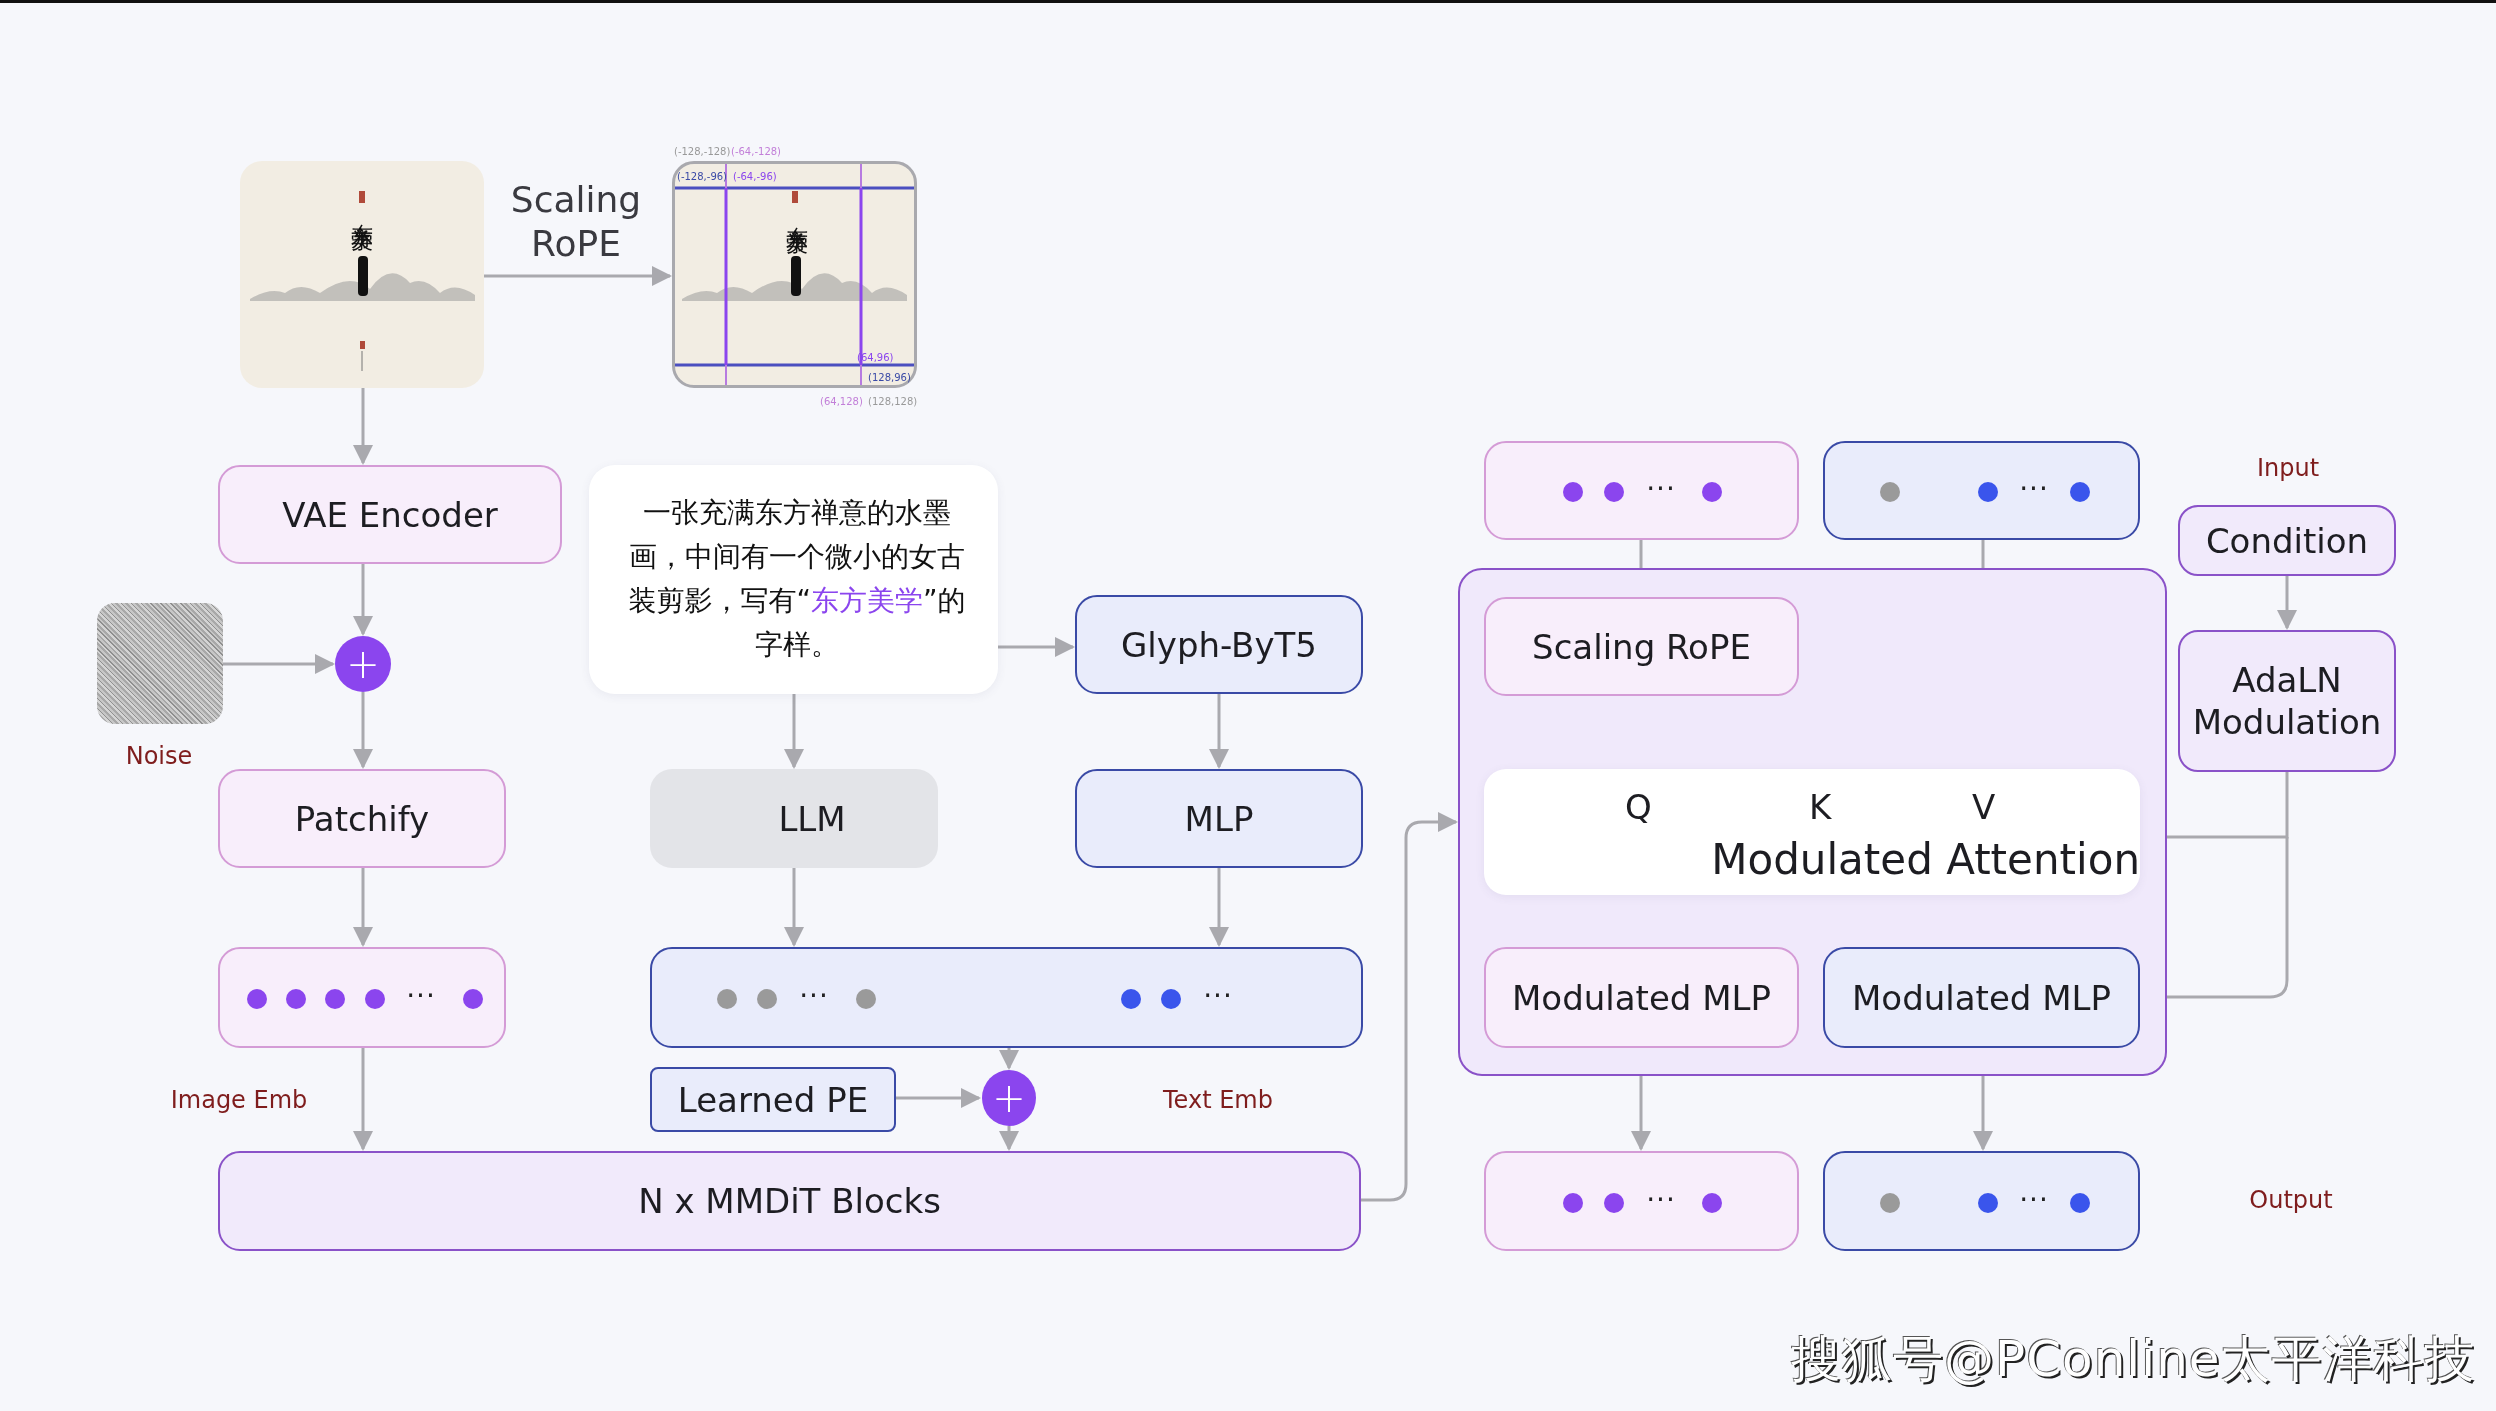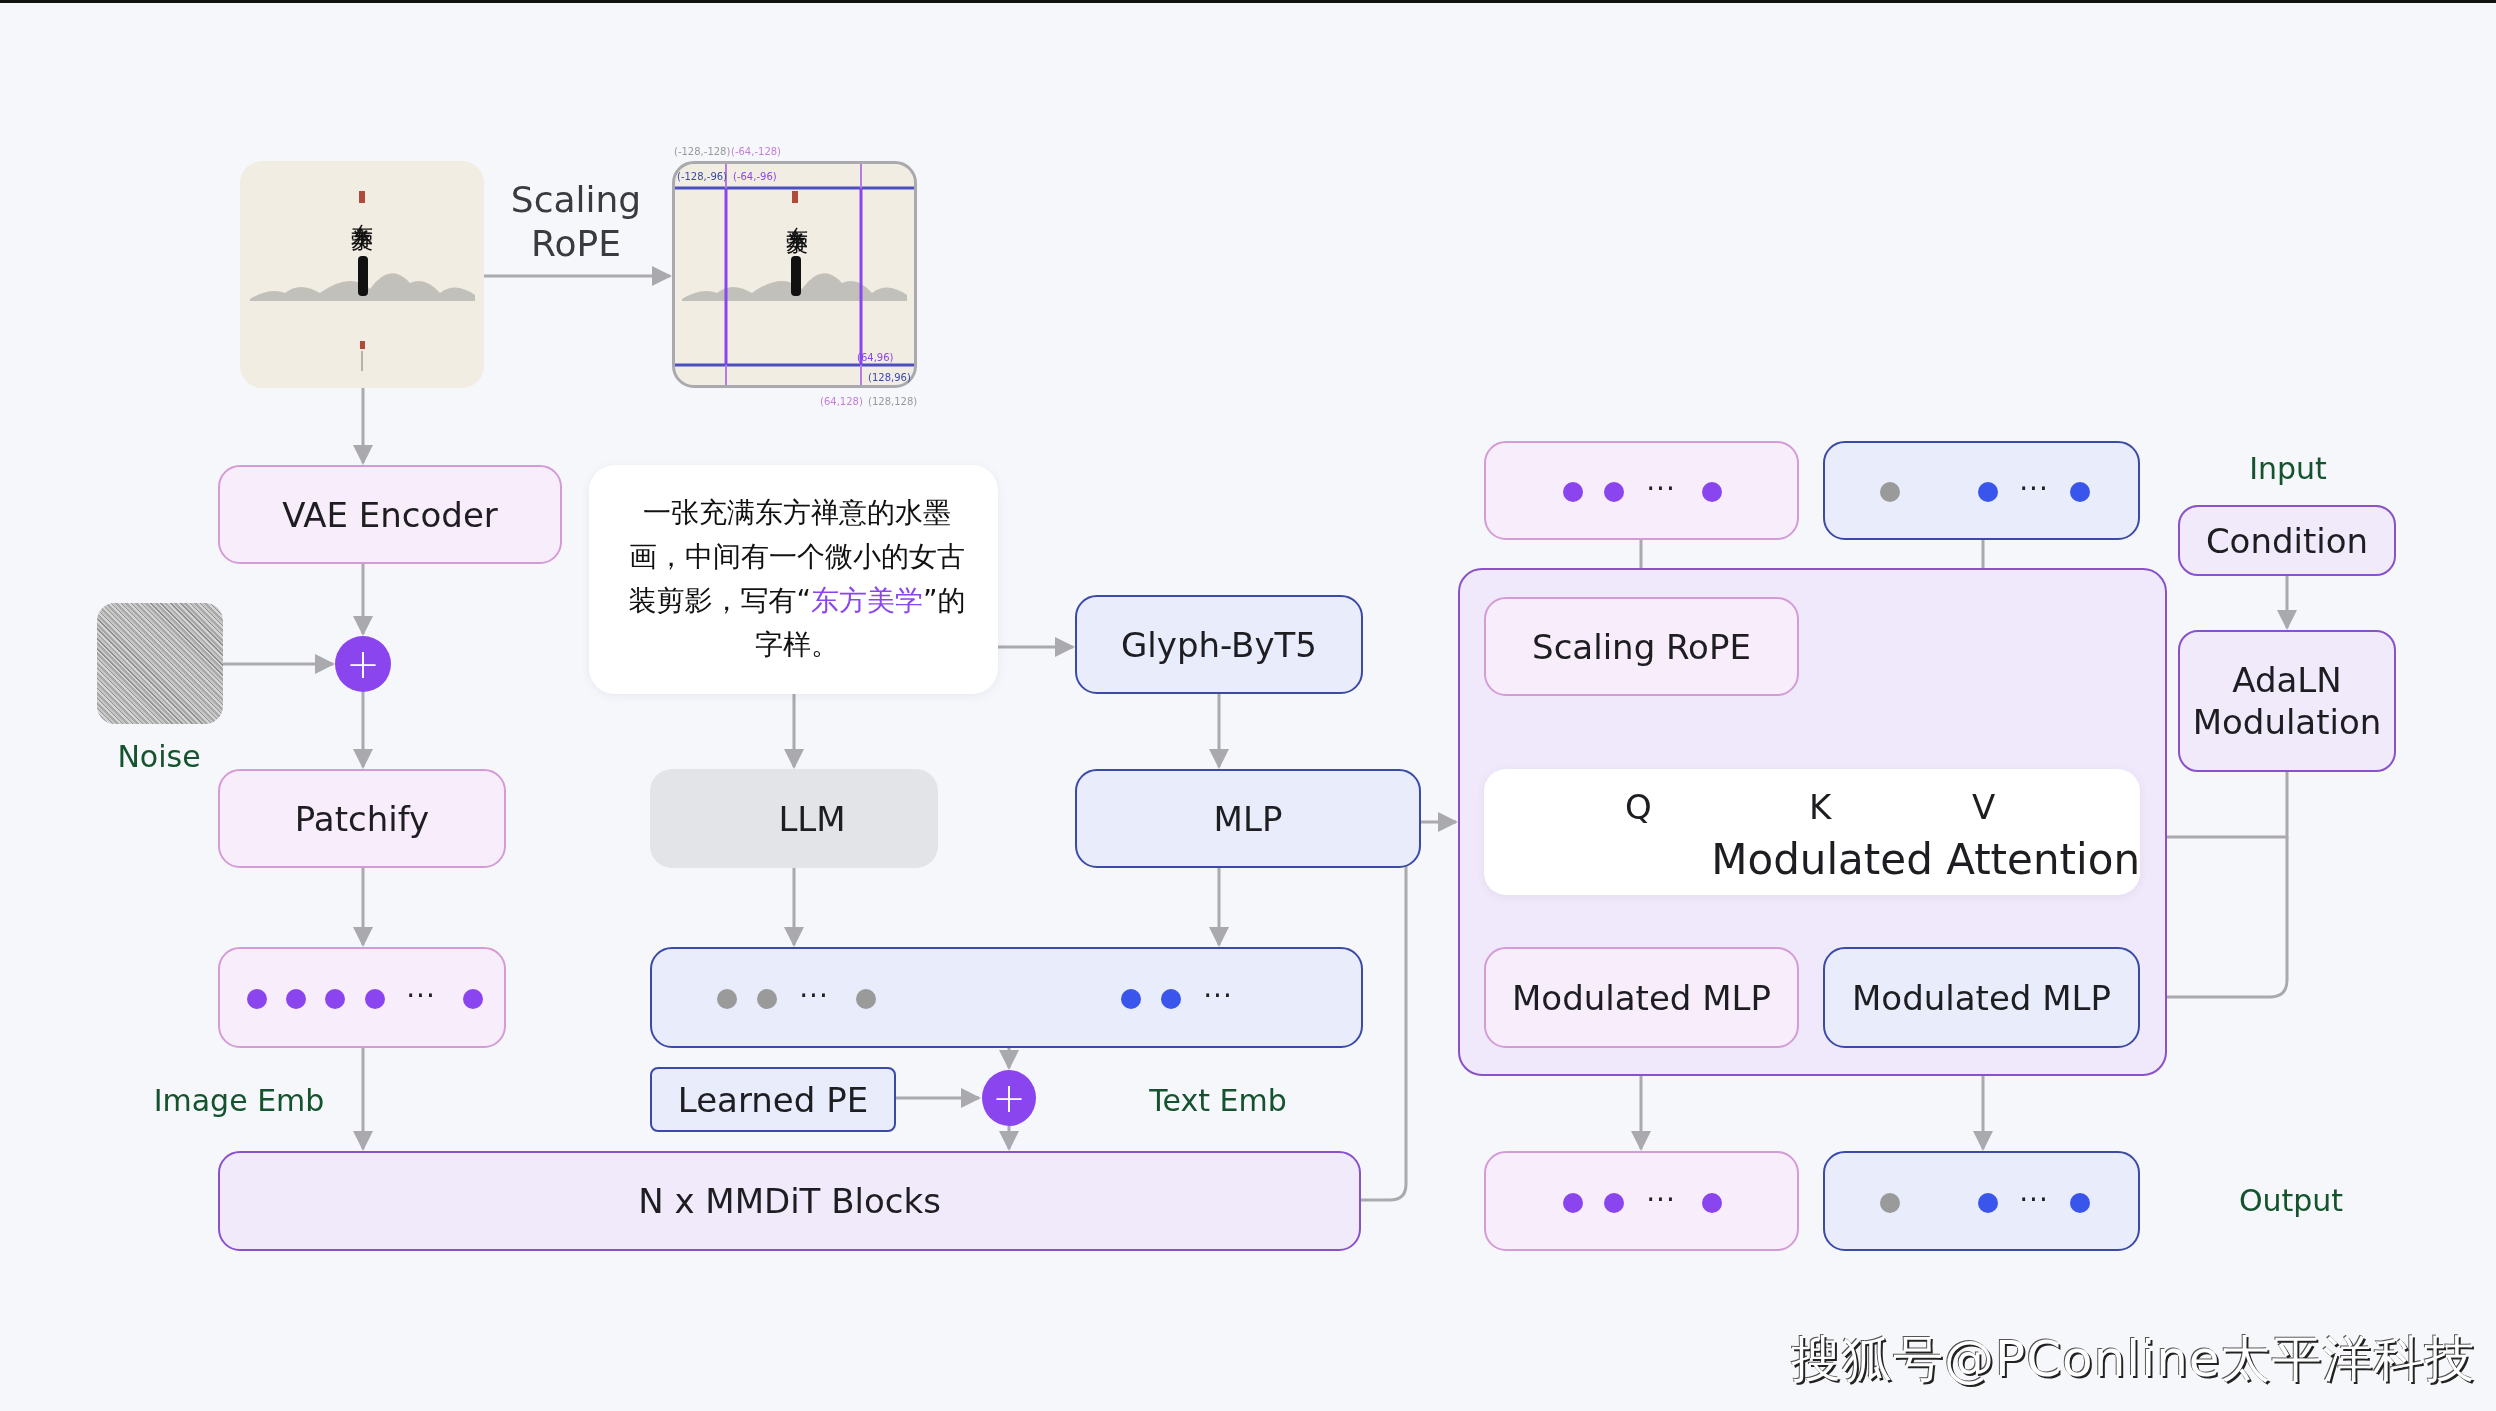--- a/index.html
+++ b/index.html
@@ -6,21 +6,21 @@
   body { width:2496px; height:1411px; background:#f6f7fb; position:relative; overflow:hidden;
          font-family:"DejaVu Sans","Liberation Sans",sans-serif; color:#1d1d22; }
   .topbar { position:absolute; left:0; top:0; width:2496px; height:3px; background:#111; }
   .abs { position:absolute; }
   .box { position:absolute; box-sizing:border-box; border-radius:22px; display:flex; align-items:center; justify-content:center; text-align:center; font-size:34px; }
   .pink { background:#f8eefb; border:2.5px solid #d49bd6; }
   .blue { background:#e9ecfb; border:2.5px solid #3a4aa6; }
   .violet { background:#f1eafb; border:2.5px solid #8a52c8; }
   .gray { background:#e3e4e8; border:none;padding-left:36px; }
   .white { background:#ffffff; border:none; box-shadow:0 2px 10px rgba(80,80,120,0.08); }
-  .label { position:absolute; font-size:30px; color:#14532d; text-align:center; white-space:nowrap; transform:translate(-50%,-50%); }
+  .label { position:absolute; font-size:24px; color:#7f1d1d; text-align:center; white-space:nowrap; transform:translate(-50%,-50%); }
   .dot { position:absolute; width:20px; height:20px; border-radius:50%; transform:translate(-50%,-50%); }
   .dot.p { background:#8b45ee; }
   .dot.b { background:#3a55ec; }
   .dot.g { background:#9a9a9a; }
   .ell { position:absolute; font-size:28px; transform:translate(-50%,-62%); color:#222; letter-spacing:1px; }
   .plus { position:absolute; border-radius:50%; background:#8b45ee; transform:translate(-50%,-50%); display:flex; align-items:center; justify-content:center; color:#fff; font-size:40px; font-weight:200; line-height:1; }
   .artwork { position:absolute; background:#f2ede3; border-radius:22px; overflow:hidden; }
   .vert { position:absolute; writing-mode:vertical-rl; font-family:"DejaVu Serif",serif; font-size:22px; color:#111; letter-spacing:2px; transform:translateX(-50%); }
   .coord { position:absolute; font-size:10px; white-space:nowrap; }
   .prompt { position:absolute; font-size:28px; line-height:44px; color:#111; }
@@ -159,21 +159,21 @@
     <span>一张充满东方禅意的水墨画，中间有一个微小的女古装剪影，写有“</span><span class="hl">东方美学</span><span>”的字样。</span>
   </div>
 </div>
 
 <div class="box blue" style="left:1075px;top:595px;width:288px;height:99px;">
   <span>Glyph-ByT5</span>
 </div>
 <div class="box gray" style="left:650px;top:769px;width:288px;height:99px;">
   <span>LLM</span>
 </div>
-<div class="box blue" style="left:1075px;top:769px;width:346px;height:99px;">
+<div class="box blue" style="left:1075px;top:769px;width:288px;height:99px;">
   <span>MLP</span>
 </div>
 <div class="box blue" style="left:650px;top:947px;width:713px;height:101px;">
   <span class="dot g" style="left:75px;top:50px;"></span>
   <span class="dot g" style="left:115px;top:50px;"></span>
   <span class="ell" style="left:162px;top:50px;">···</span>
   <span class="dot g" style="left:214px;top:50px;"></span>
   <span class="dot b" style="left:479px;top:50px;"></span>
   <span class="dot b" style="left:519px;top:50px;"></span>
   <span class="ell" style="left:566px;top:50px;">···</span>

